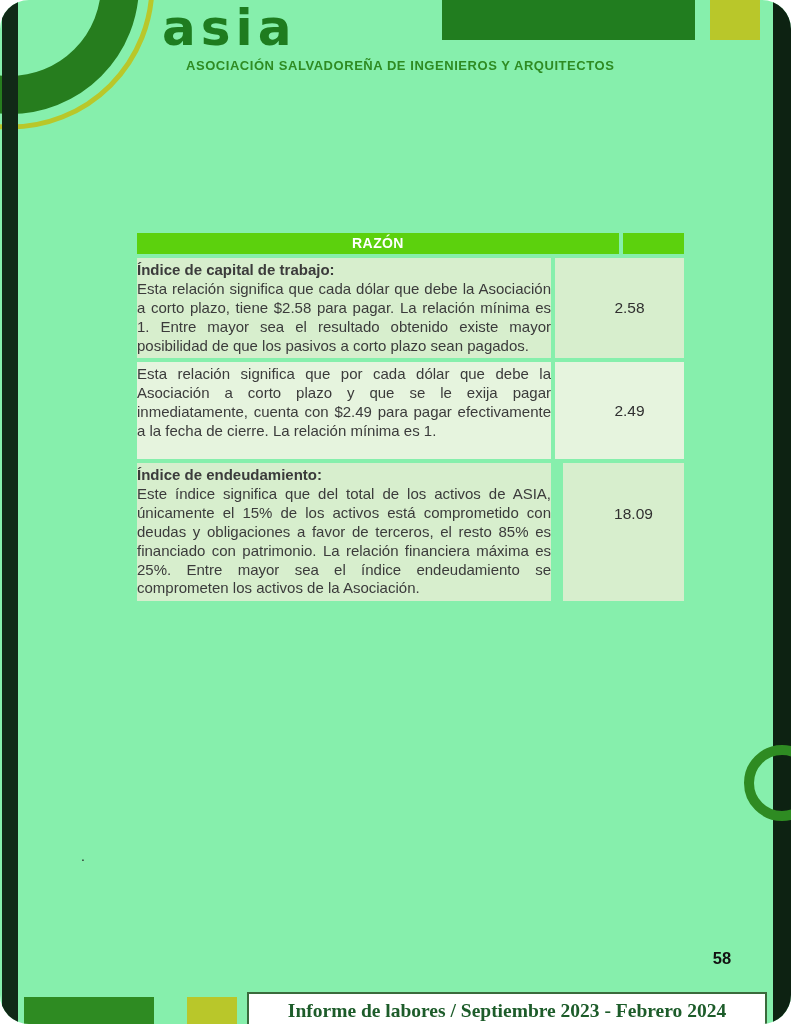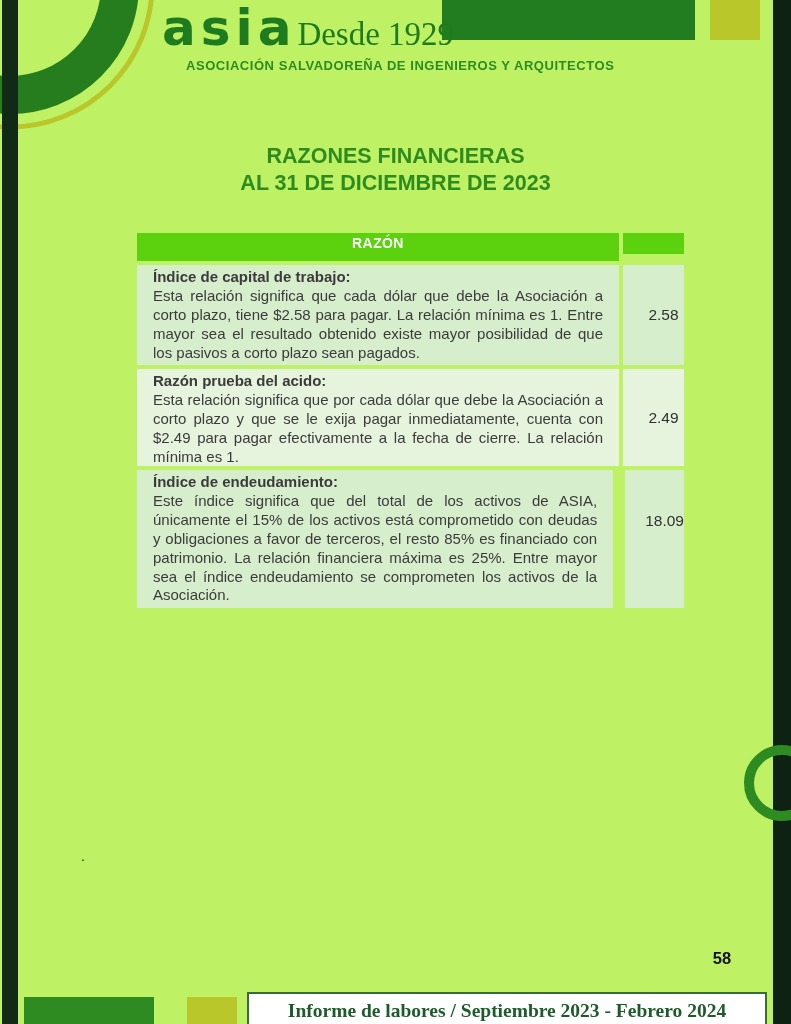--- a/index.html
+++ b/index.html
@@ -1,18 +1,18 @@
 <!DOCTYPE html>
 <html><head>
 <meta charset="utf-8">
 <style>
   html,body { margin:0; padding:0; background:#ffffff; }
   .page {
-    position:relative; width:791px; height:1024px; background:#bef264;
-    overflow:hidden; font-family:"Liberation Sans", sans-serif;
+    position:relative; width:791px; height:1024px; background:#86efac;
+    overflow:hidden; font-family:"Liberation Sans", sans-serif;border-radius:29px;
   }
 
   
   .corner-arcs { position:absolute; left:0; top:0; z-index:3; }
   .bar-left  { position:absolute; left:2px;  top:0; width:16px; height:1024px; background:#112917; z-index:5; }
   .bar-right { position:absolute; right:0;   top:0; width:18px; height:1024px; background:#0d2212; z-index:4; }
   .top-green-bar   { position:absolute; left:442px; top:0; width:253px; height:40px; background:#217d1f; }
   .top-yellow-sq   { position:absolute; left:710px; top:0; width:50px;  height:40px; background:#b9c72a; }
   .right-ring { position:absolute; left:744px; top:745px; width:56px; height:56px;
                 border:10px solid #2e8b22; border-radius:50%; z-index:6; }
@@ -26,29 +26,29 @@
   .logo-sub   { position:absolute; left:186px; top:58px; font-size:13px; letter-spacing:0.55px;
                 color:#2e8b22; font-weight:bold; white-space:nowrap; z-index:2; }
 
   
   .doc-title { position:absolute; left:0; top:143px; width:791px; text-align:center;
                color:#2f8b1e; font-size:21.5px; font-weight:bold; line-height:27px; }
 
   
   .ftable { position:absolute; left:137px; top:233px; width:547px; }
   .thead  { display:flex; gap:4px; margin-bottom:4px; }
-  .th-main  { width:482px; height:28px; background:#5cd10d; color:#ffffff; font-weight:bold;
+  .th-main  { width:482px; height:21px; background:#5cd10d; color:#ffffff; font-weight:bold;
               font-size:14px; text-align:center; line-height:21px; letter-spacing:0.4px; }
   .th-value { flex:1; height:21px; background:#5cd10d; }
 
   .trow { display:flex; gap:4px; margin-bottom:4px; }
   .trow-1 { height:100px; }
   .trow-2 { height:97px; }
   .trow-3 { height:138px;gap:12px; }
-  .tcell-main { width:482px; box-sizing:border-box; padding:3px 16px 0; background:#d7eecd;
+  .tcell-main { width:414px; box-sizing:border-box; padding:3px 0 0; background:#d7eecd;
                 color:#3b3b3b; font-size:15px; line-height:18.9px; overflow:hidden; }
   .row-title { font-weight:bold; }
   .row-body  { text-align:justify; }
   .tcell-value { flex:1; background:#d7eecd; display:flex; align-items:center; justify-content:center;
                  font-size:15.5px; color:#303030;padding-left:20px; }
   .trow.alt .tcell-main, .trow.alt .tcell-value { background:#e6f4de; }
   .trow-3 .tcell-value { align-items:flex-start; padding-top:42px; box-sizing:border-box; }
 
   
   .stray-dot   { position:absolute; left:81px; top:848px; font-size:14px; color:#222222; }
@@ -73,46 +73,40 @@
   <div class="bar-left"></div>
   <div class="bar-right"></div>
   <div class="top-green-bar"></div>
   <div class="top-yellow-sq"></div>
   <div class="right-ring"></div>
   <div class="bottom-green-bar"></div>
   <div class="bottom-yellow-sq"></div>
 
   <div class="logo">
     <span class="logo-word">asia</span>
-    <span class="logo-since">Desde 1929</span>
   </div>
   <div class="logo-sub">ASOCIACIÓN SALVADOREÑA DE INGENIEROS Y ARQUITECTOS</div>
 
-  <div class="doc-title">
-    <div>RAZONES FINANCIERAS</div>
-    <div>AL 31 DE DICIEMBRE DE 2023</div>
-  </div>
 
   <div class="ftable">
     <div class="thead">
       <div class="th-main">RAZÓN</div>
       <div class="th-value"></div>
     </div>
 
     <div class="trow trow-1">
       <div class="tcell-main">
         <div class="row-title">Índice de capital de trabajo:</div>
         <div class="row-body">Esta relación significa que cada dólar que debe la Asociación a corto plazo, tiene $2.58 para pagar. La relación mínima es 1. Entre mayor sea el resultado obtenido existe mayor posibilidad de que los pasivos a corto plazo sean pagados.</div>
       </div>
       <div class="tcell-value">2.58</div>
     </div>
 
     <div class="trow trow-2 alt">
       <div class="tcell-main">
-        <div class="row-title">Razón prueba del acido:</div>
         <div class="row-body">Esta relación significa que por cada dólar que debe la Asociación a corto plazo y que se le exija pagar inmediatamente, cuenta con $2.49 para pagar efectivamente a la fecha de cierre. La relación mínima es 1.</div>
       </div>
       <div class="tcell-value">2.49</div>
     </div>
 
     <div class="trow trow-3">
       <div class="tcell-main">
         <div class="row-title">Índice de endeudamiento:</div>
         <div class="row-body">Este índice significa que del total de los activos de ASIA, únicamente el 15% de los activos está comprometido con deudas y obligaciones a favor de terceros, el resto 85% es financiado con patrimonio. La relación financiera máxima es 25%. Entre mayor sea el índice endeudamiento se comprometen los activos de la Asociación.</div>
       </div>

